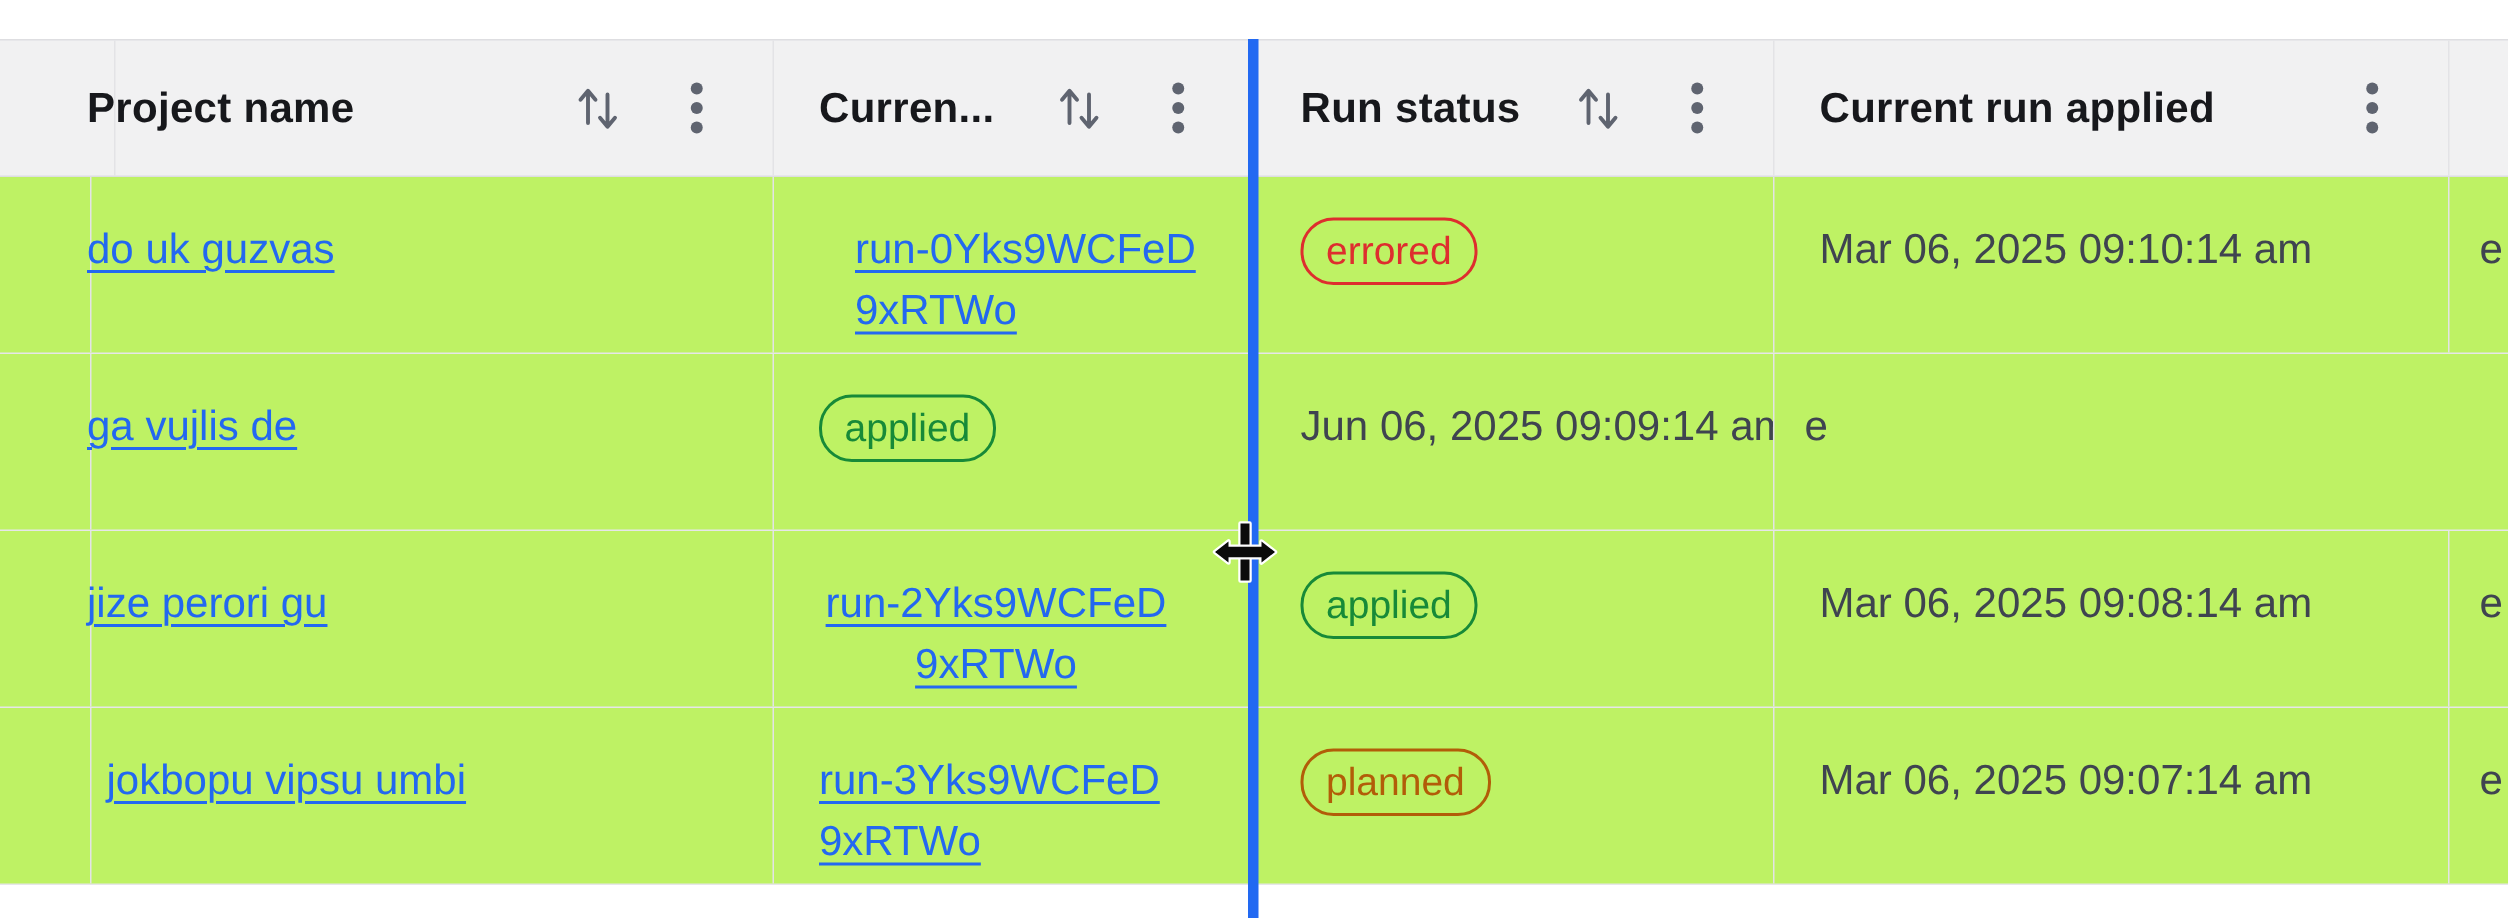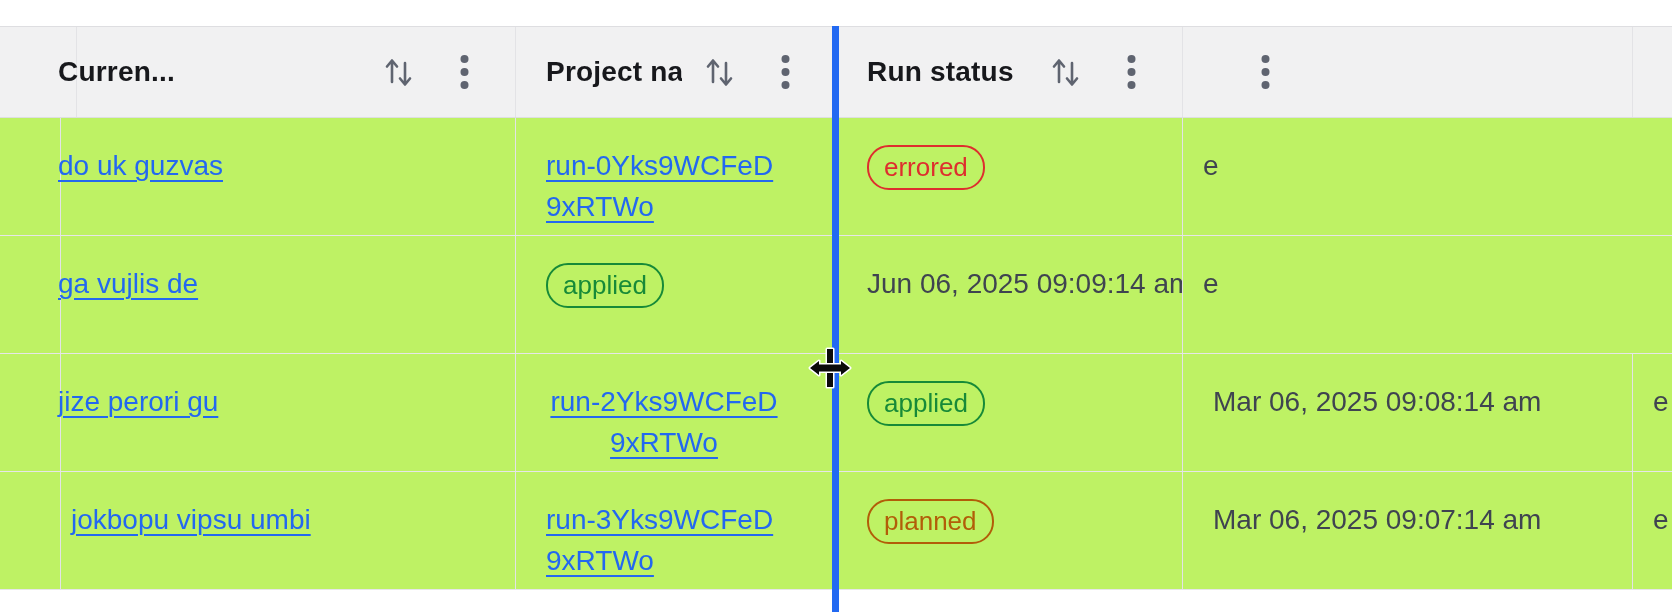--- a/index.html
+++ b/index.html
@@ -100,20 +100,41 @@
 <body>
 
 <div class="viewport">
 
   <div class="table">
 
     <div class="hrow">
       <div class="hcell"></div>
 
       <div class="hcell">
+        <span class="hlabel">Project name</span>
+        <span class="hicon sort">
+          <svg width="27" height="31" viewBox="0 0 27 31">
+            <g fill="none" stroke="#5f6470" stroke-width="2.6" stroke-linecap="round" stroke-linejoin="round">
+              <path d="M7 25 L7 4 M2 9.5 L7 3.5 L12 9.5"></path>
+              <path d="M20 6 L20 27 M15 21.5 L20 27.5 L25 21.5"></path>
+            </g>
+          </svg>
+        </span>
+        <span class="hicon kebab">
+          <svg width="9" height="36" viewBox="0 0 9 36">
+            <g fill="#5f6470">
+              <circle cx="4.5" cy="5" r="4"></circle>
+                <circle cx="4.5" cy="18" r="4"></circle>
+                <circle cx="4.5" cy="31" r="4"></circle>
+            </g>
+          </svg>
+        </span>
+      </div>
+
+      <div class="hcell">
         <span class="hlabel">Curren...</span>
         <span class="hicon sort">
           <svg width="27" height="31" viewBox="0 0 27 31">
             <g fill="none" stroke="#5f6470" stroke-width="2.6" stroke-linecap="round" stroke-linejoin="round">
               <path d="M7 25 L7 4 M2 9.5 L7 3.5 L12 9.5"></path>
               <path d="M20 6 L20 27 M15 21.5 L20 27.5 L25 21.5"></path>
             </g>
           </svg>
         </span>
         <span class="hicon kebab">
@@ -121,41 +142,20 @@
             <g fill="#5f6470">
               <circle cx="4.5" cy="5" r="4"></circle>
                 <circle cx="4.5" cy="18" r="4"></circle>
                 <circle cx="4.5" cy="31" r="4"></circle>
             </g>
           </svg>
         </span>
       </div>
 
       <div class="hcell">
-        <span class="hlabel">Project name</span>
-        <span class="hicon sort">
-          <svg width="27" height="31" viewBox="0 0 27 31">
-            <g fill="none" stroke="#5f6470" stroke-width="2.6" stroke-linecap="round" stroke-linejoin="round">
-              <path d="M7 25 L7 4 M2 9.5 L7 3.5 L12 9.5"></path>
-              <path d="M20 6 L20 27 M15 21.5 L20 27.5 L25 21.5"></path>
-            </g>
-          </svg>
-        </span>
-        <span class="hicon kebab">
-          <svg width="9" height="36" viewBox="0 0 9 36">
-            <g fill="#5f6470">
-              <circle cx="4.5" cy="5" r="4"></circle>
-                <circle cx="4.5" cy="18" r="4"></circle>
-                <circle cx="4.5" cy="31" r="4"></circle>
-            </g>
-          </svg>
-        </span>
-      </div>
-
-      <div class="hcell">
         <span class="hlabel">Run status</span>
         <span class="hicon sort">
           <svg width="27" height="31" viewBox="0 0 27 31">
             <g fill="none" stroke="#5f6470" stroke-width="2.6" stroke-linecap="round" stroke-linejoin="round">
               <path d="M7 25 L7 4 M2 9.5 L7 3.5 L12 9.5"></path>
               <path d="M20 6 L20 27 M15 21.5 L20 27.5 L25 21.5"></path>
             </g>
           </svg>
         </span>
         <span class="hicon kebab">
@@ -163,42 +163,44 @@
             <g fill="#5f6470">
               <circle cx="4.5" cy="5" r="4"></circle>
                 <circle cx="4.5" cy="18" r="4"></circle>
                 <circle cx="4.5" cy="31" r="4"></circle>
             </g>
           </svg>
         </span>
       </div>
 
       <div class="hcell">
+        <span class="hlabel">Current run applied</span>
         <span class="hicon kebab">
           <svg width="9" height="36" viewBox="0 0 9 36">
             <g fill="#5f6470">
               <circle cx="4.5" cy="5" r="4"></circle>
                 <circle cx="4.5" cy="18" r="4"></circle>
                 <circle cx="4.5" cy="31" r="4"></circle>
             </g>
           </svg>
         </span>
       </div>
 
       <div class="hcell no-icons">
         <span class="hlabel">W</span>
       </div>
     </div>
 
     <div id="rows-container">
         <div class="row">
           <div class="cell"></div>
           <div class="cell"><a class="link" style="color: rgb(35, 104, 240);">do uk guzvas</a></div>
-          <div class="cell"><a class="link runlink" style="color: rgb(35, 104, 240);">run-0Yks9WCFeD9xRTWo</a></div>
+          <div class="cell"><a class="link runlink" style="color: rgb(35, 104, 240); margin-left: 24px;">run-0Yks9WCFeD9xRTWo</a></div>
           <div class="cell"><span class="badge" style="color: rgb(222, 46, 46);">errored</span></div>
+          <div class="cell"><span>Mar 06, 2025 09:10:14 am</span></div>
           <div class="cell"><span>e</span></div>
         </div>
         <div class="row">
           <div class="cell"></div>
           <div class="cell"><a class="link" style="color: rgb(35, 104, 240);">ga vujlis de</a></div>
           <div class="cell"><span class="badge" style="color: rgb(23, 138, 56);">applied</span></div>
           <div class="cell"><span>Jun 06, 2025 09:09:14 am</span></div>
           <div class="cell"><span>e</span></div>
         </div>
         <div class="row">

